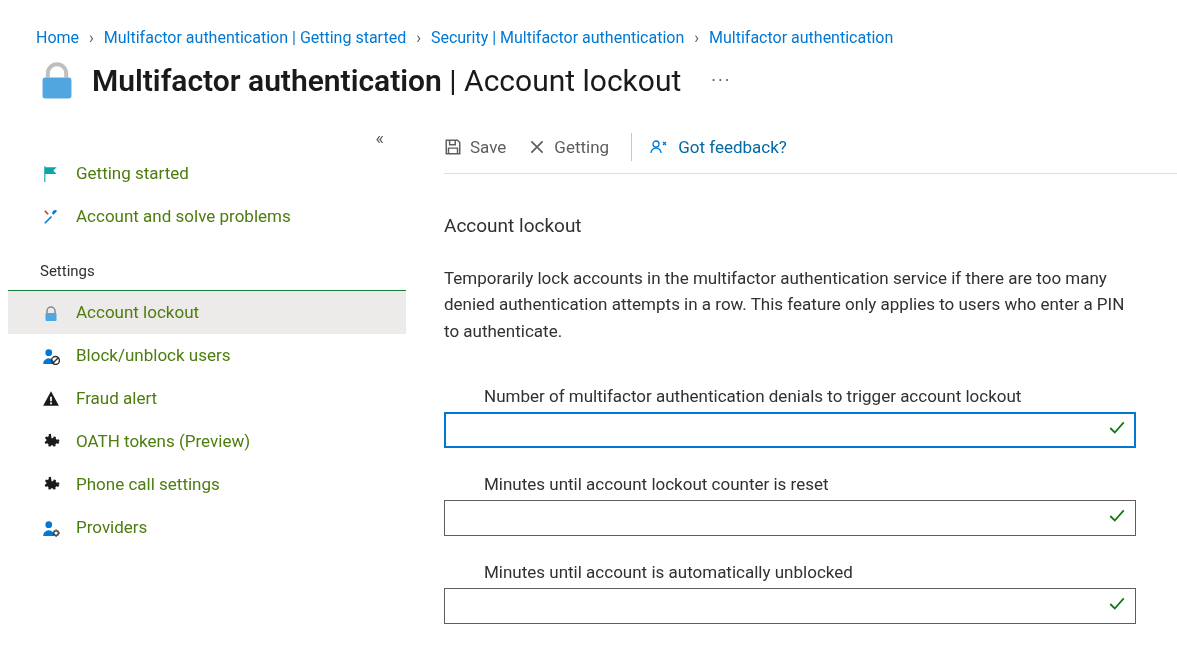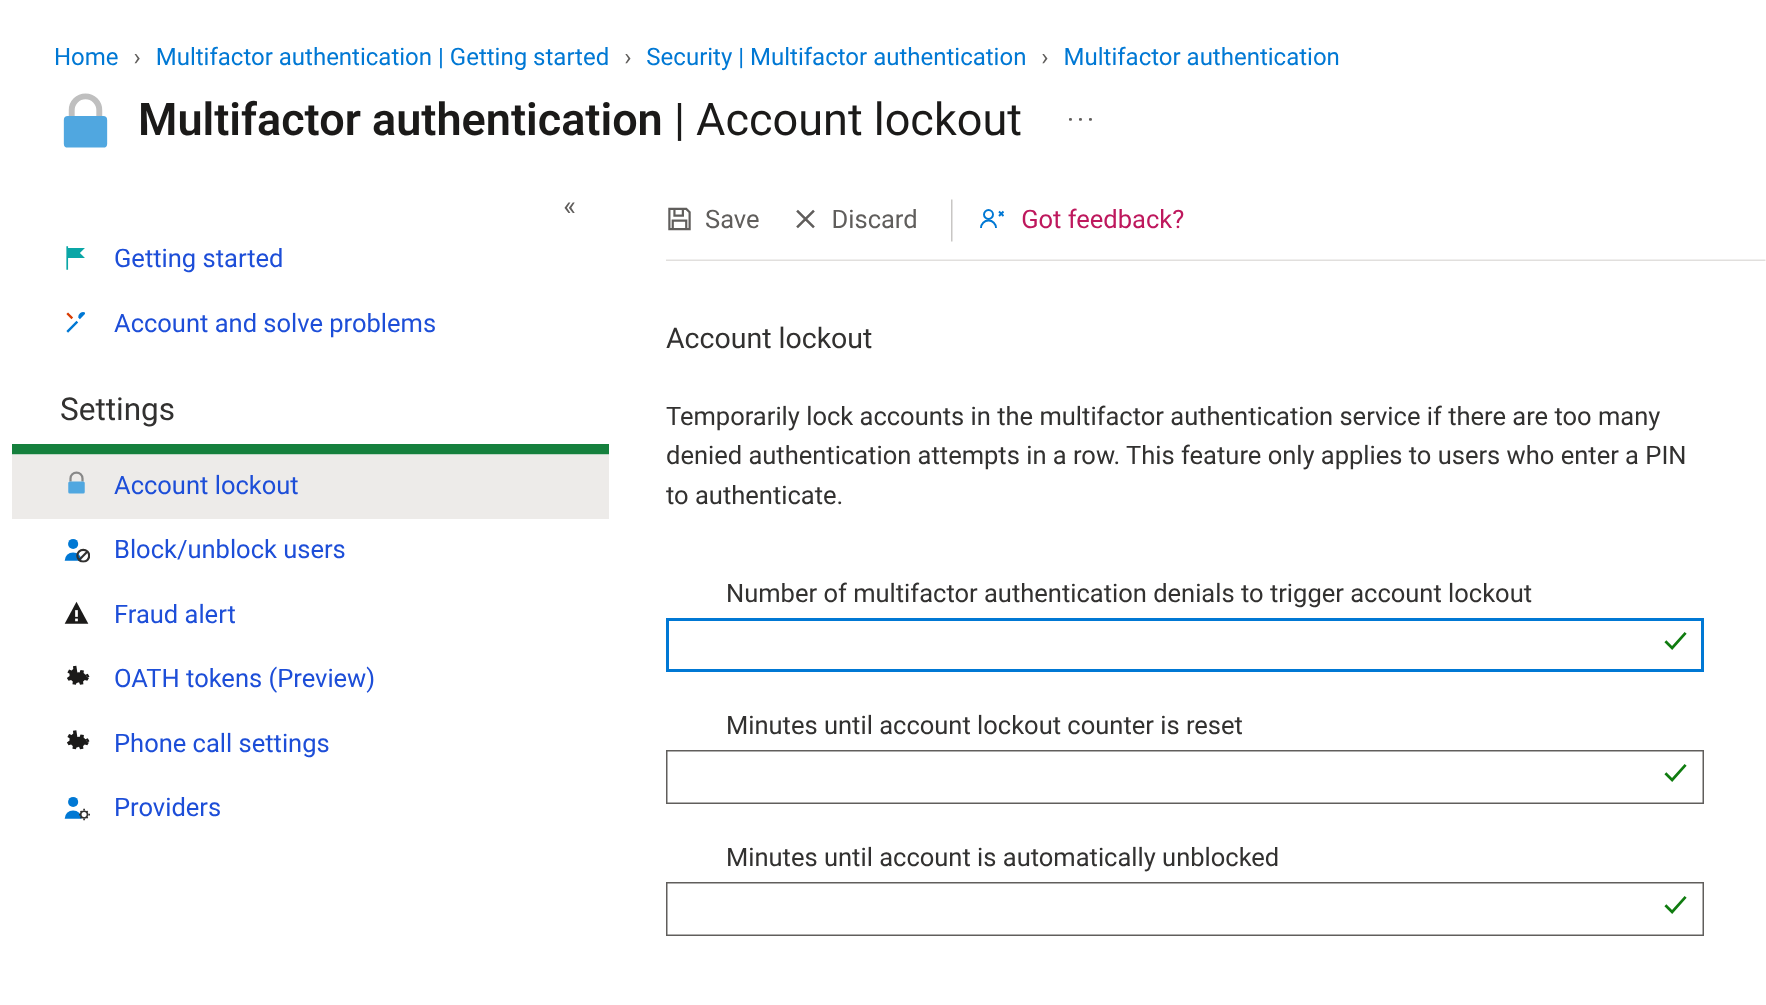--- a/index.html
+++ b/index.html
@@ -69,72 +69,72 @@
 .collapse-arrow {
   text-align: right;
   padding-right: 22px;
   font-size: 18px;
   color: #605e5c;
   cursor: pointer;
   padding-bottom: 4px;
 }
 .nav-item {
   display: flex;
-  align-items: flex-start;
+  align-items: flex-end;
   padding: 11px 10px 11px 32px;
   font-size: 17px;
-  color: #1d4ed8;
+  color: #4d7c0f;
   cursor: pointer;
   border-bottom: 1px solid transparent;
 }
 .nav-item.active {
   background: #edebe9;
 }
 .nav-item .icon {
   width: 22px;
   text-align: center;
   margin-right: 14px;
   font-size: 16px;
   display: inline-flex;
   align-items: center;
   justify-content: center;
 }
 .section-label {
   padding: 24px 10px 10px 32px;
-  font-size: 21px;
-  color: #323130;
-  border-bottom: 7px solid #15803d;
+  font-size: 15px;
+  color: #323130;
+  border-bottom: 1px solid #15803d;
   margin-bottom: 0;
 }
 
 .main {
   flex: 1;
   padding: 0 0 0 38px;
 }
 .commandbar {
   display: flex;
   align-items: center;
   padding: 14px 0 12px 0;
   border-bottom: 1px solid #e1dfdd;
   margin-right: 0;
 }
 .cmd {
   display: flex;
-  align-items: flex-start;
+  align-items: center;
   color: #605e5c;
   font-size: 17px;
   margin-right: 22px;
   cursor: pointer;
 }
 .cmd .icon {
   margin-right: 8px;
   font-size: 17px;
   display: inline-flex;
 }
-.cmd.link { color: #be185d; }
+.cmd.link { color: #0369a1; }
 .vdiv {
   width: 1px;
   height: 28px;
   background: #c8c6c4;
   margin: 0 18px 0 0;
 }
 
 .content { padding-top: 40px; padding-right: 50px;}
 .section-heading {
   font-size: 19px;
@@ -302,21 +302,21 @@
             </svg>
         </span>
         <span>Save</span>
       </div>
       <div class="cmd">
         <span class="icon">
           <svg width="18" height="18" viewBox="0 0 16 16">
               <path stroke="#605e5c" stroke-width="1.5" d="M3 3l10 10M13 3L3 13"></path>
             </svg>
         </span>
-        <span>Discard</span>
+        <span>Getting</span>
       </div>
       <div class="vdiv"></div>
       <div class="cmd link">
         <span class="icon">
           <svg width="20" height="18" viewBox="0 0 20 16">
               <circle cx="6" cy="5" r="3" fill="none" stroke="#0078d4" stroke-width="1.3"></circle>
               <path d="M1 14a5 5 0 0 1 10 0" fill="none" stroke="#0078d4" stroke-width="1.3"></path>
               <path d="M13 6l3-3M13 3l3 3" stroke="#0078d4" stroke-width="1.3" fill="none"></path>
             </svg>
         </span>

